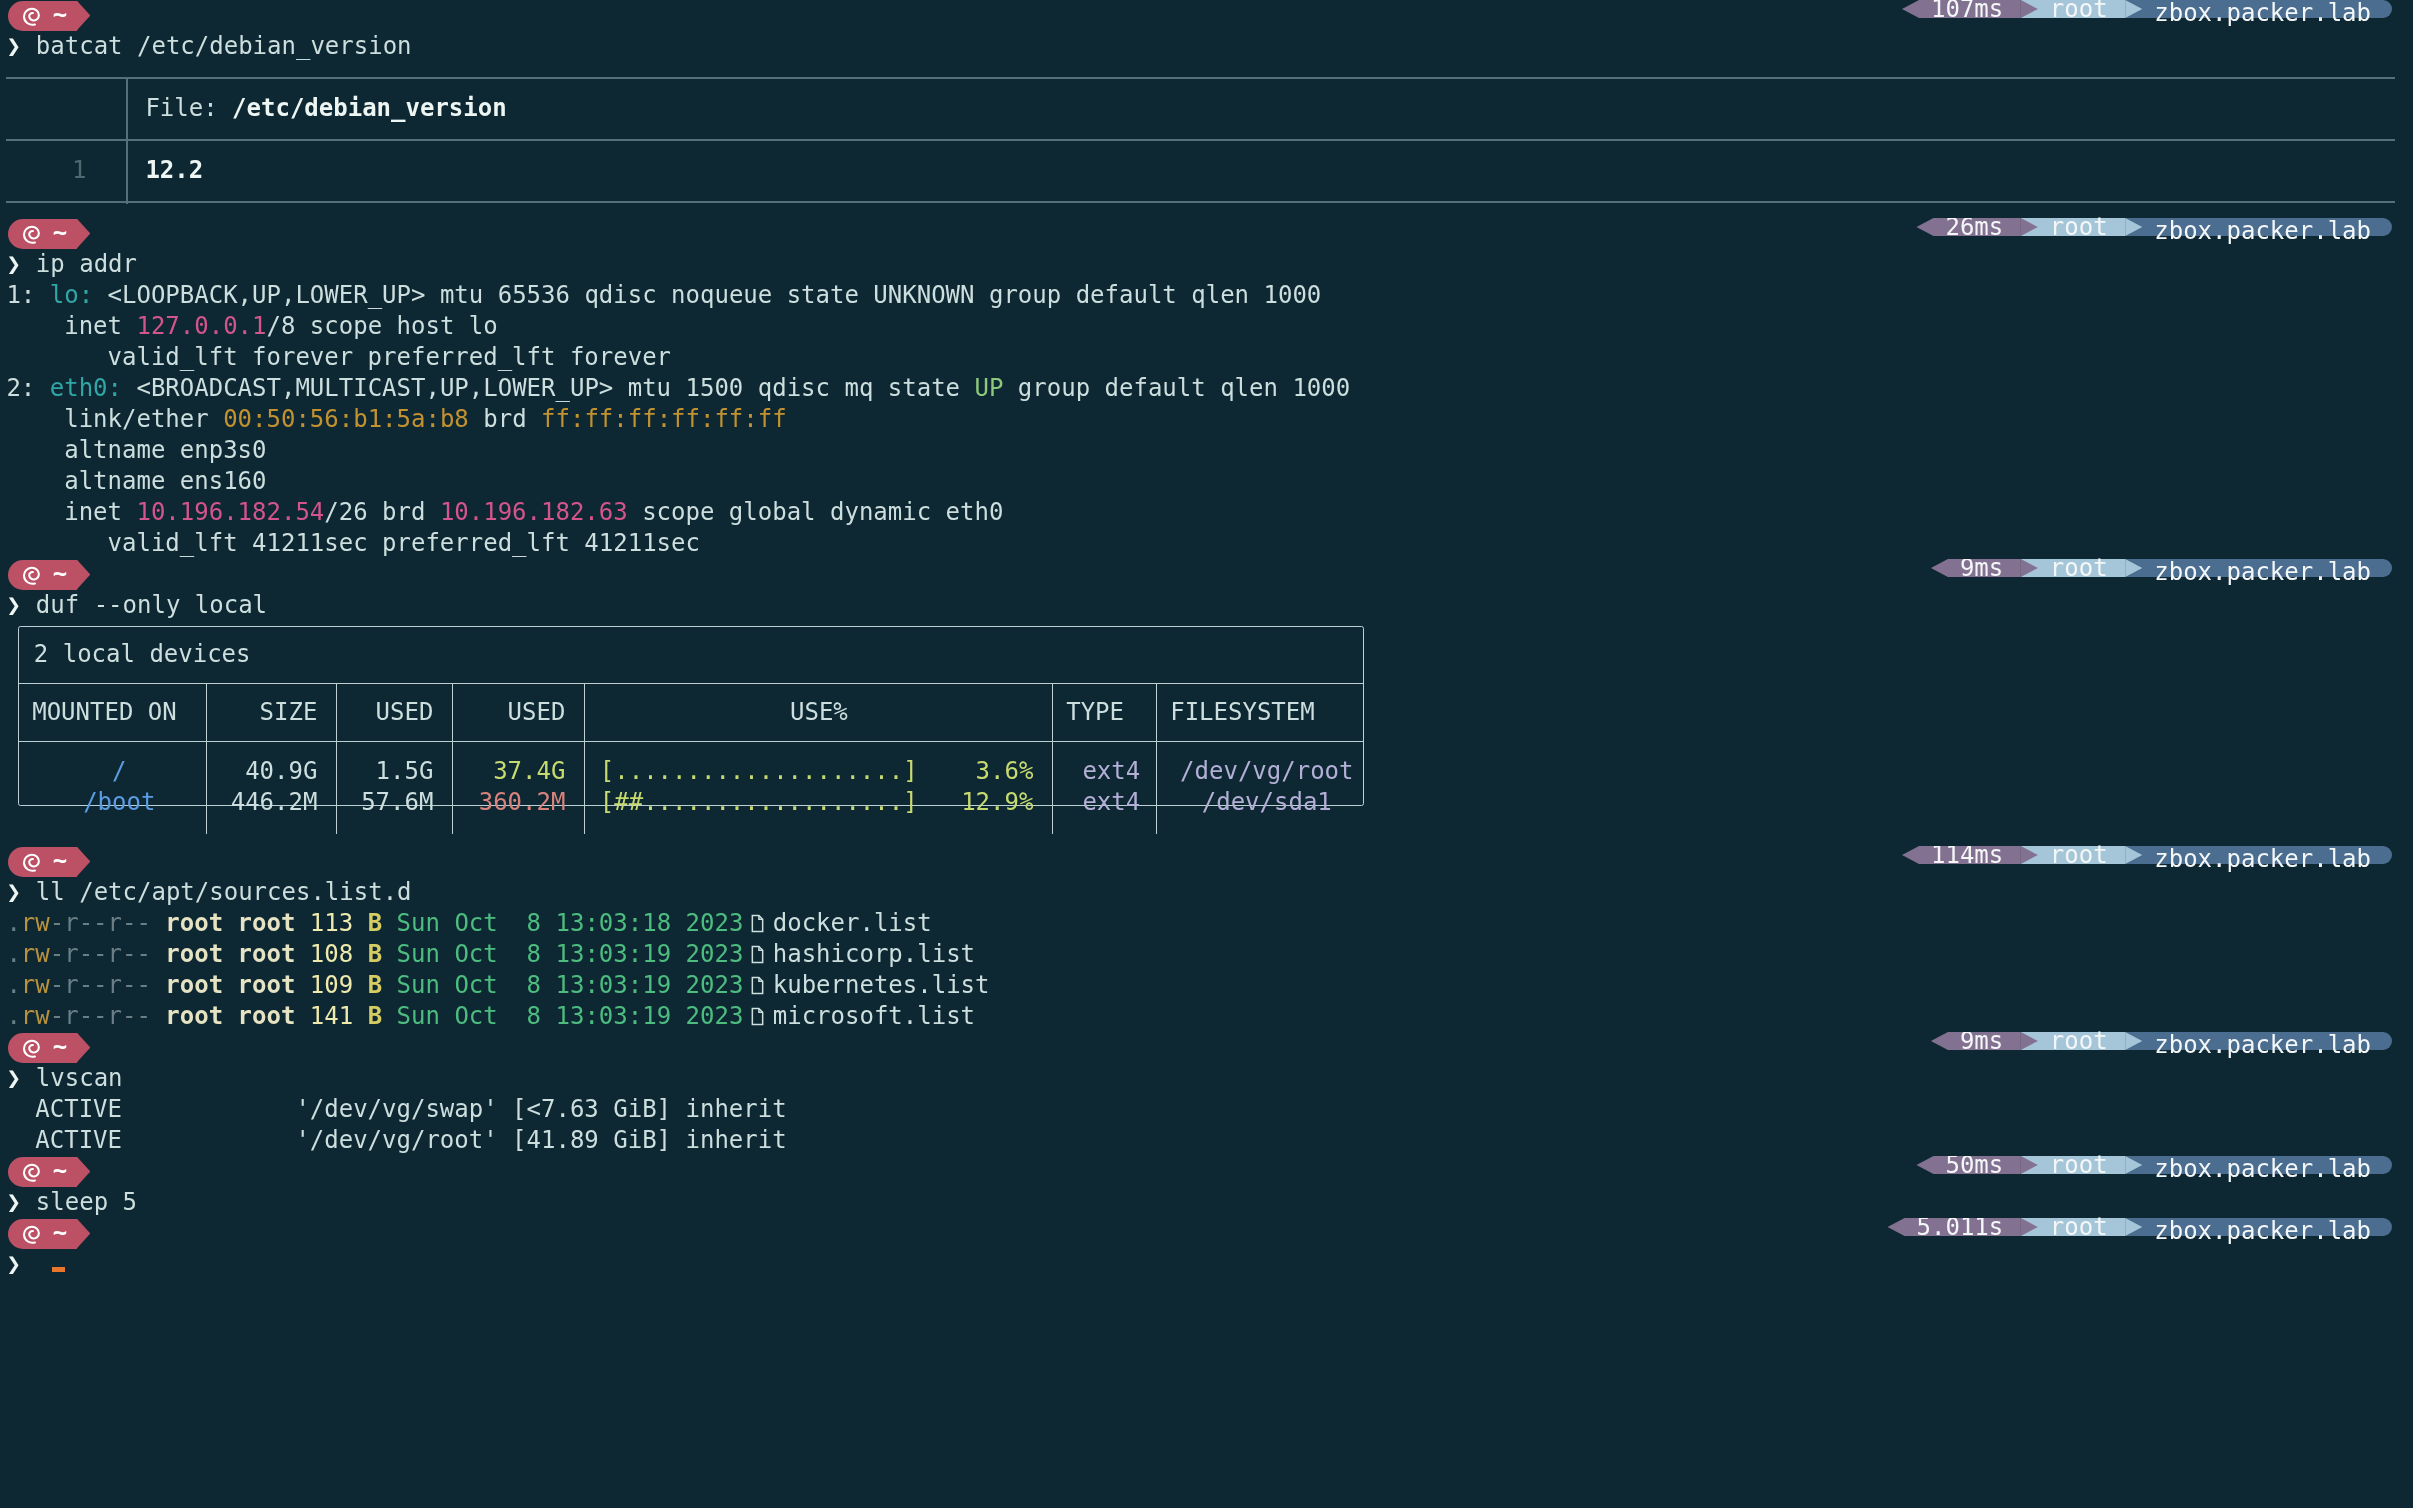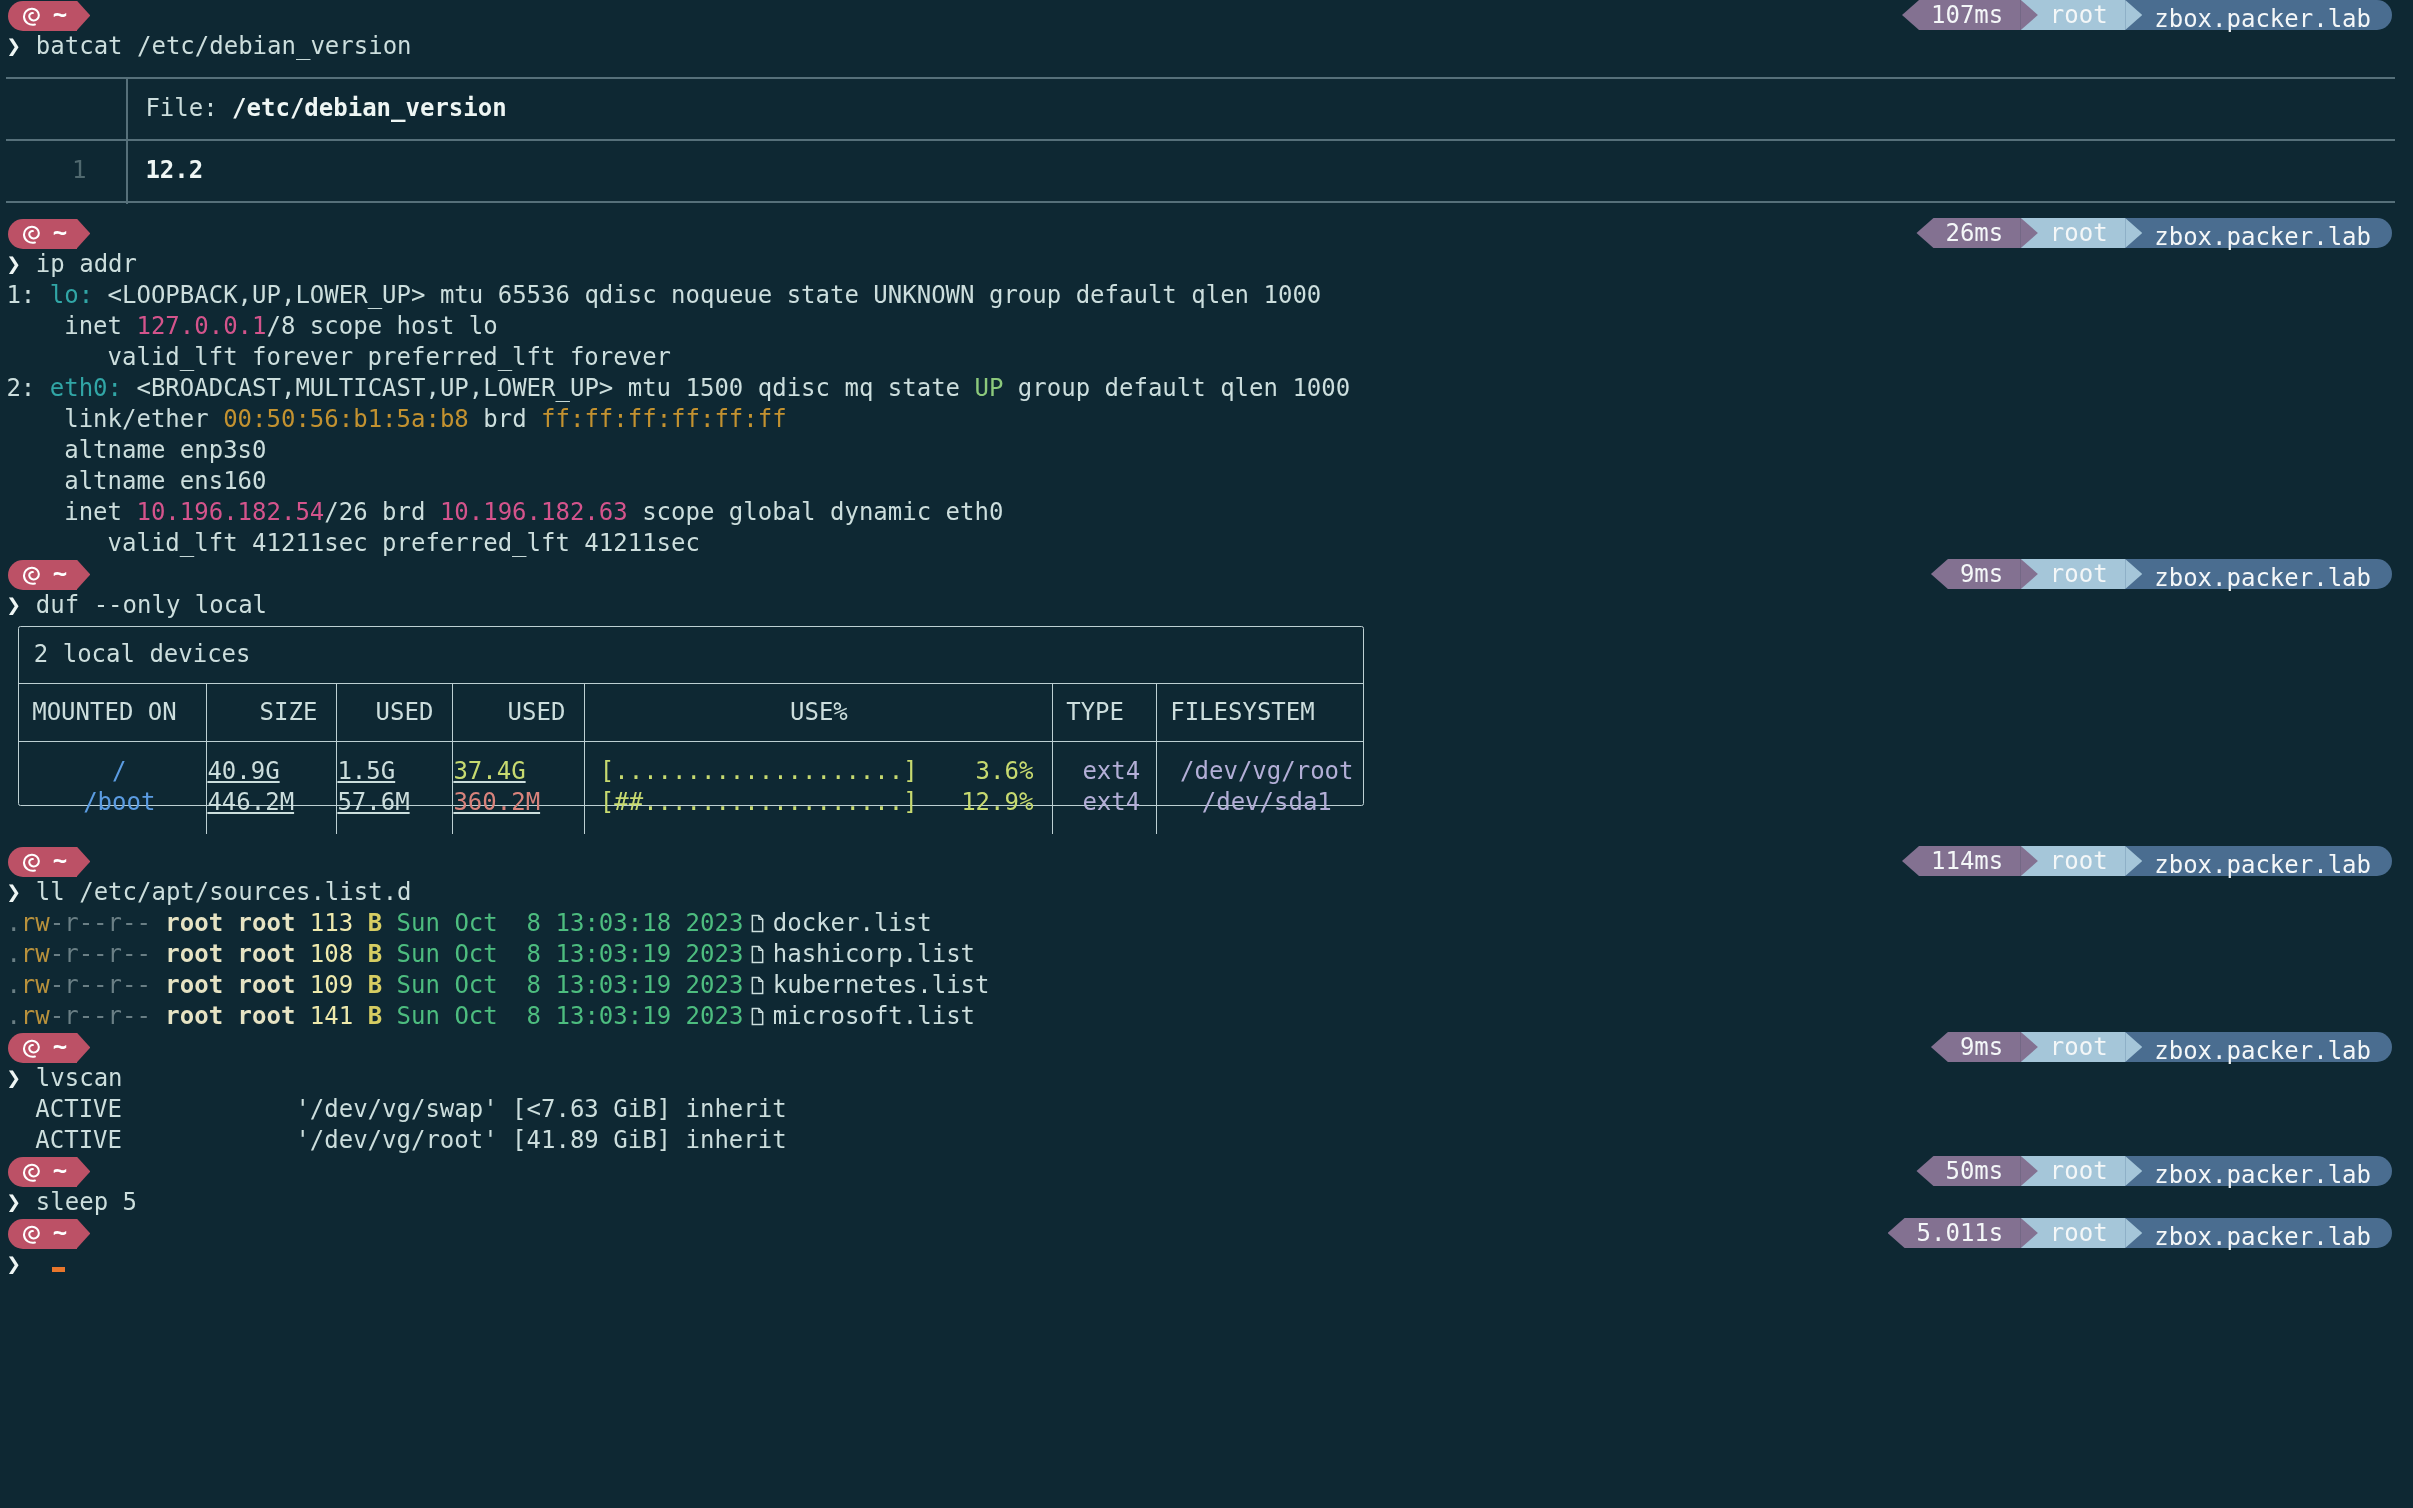--- a/index.html
+++ b/index.html
@@ -14,21 +14,21 @@
   .c-salmon{color:#d8837c} .c-lavender{color:#b3afd7} .c-blue{color:#5b9ce2}
   .c-permgold{color:#b8913c} .c-permdim{color:#6a7f85} .c-cream{color:#e6e3c3}
   .c-sizenum{color:#eee9ac} .c-sizeunit{color:#d6cd62}
 
   
   .prompt-row { position:relative; height:31px; display:flex; align-items:center; }
   .pill-wrap { display:flex; align-items:center; height:30px; margin-left:1.6px; }
   .pill { display:flex; align-items:center; height:30px; background:#bc5166; border-radius:15px 0 0 15px; padding:0 9.6px 0 12.8px; color:#ffffff; }
   .pill-tip { width:13.6px; height:30px; background:#bc5166; clip-path:polygon(0 0,100% 50%,0 100%); }
   .pill .dir { margin-left:10.4px; font-weight:bold; }
-  .badge { position:absolute; right:21px; top:0; display:flex; height:30px; color:#f4f7f8; }
+  .badge { position:absolute; right:21px; top:0; display:flex; height:18px; color:#f4f7f8; }
   .seg { display:flex; align-items:center; height:100%; white-space:pre; }
   .seg-time { background:#837191; clip-path:polygon(0 50%,17px 0,100% 0,100% 100%,17px 100%); padding:0 17.6px 0 29px; }
   .seg-user { background:#a5c6d9; padding:0 17.6px 0 29px; position:relative; }
   .seg-user::before { content:""; position:absolute; left:0; top:0; width:17px; height:100%; background:#837191; clip-path:polygon(0 0,100% 50%,0 100%); }
   .seg-host { background:#4a6d90; padding:8px 21px 0 29px; border-radius:0 15px 15px 0; position:relative; }
   .seg-host::before { content:""; position:absolute; left:0; top:0; width:17px; height:100%; background:#a5c6d9; clip-path:polygon(0 0,100% 50%,0 100%); }
 
   .arrow { color:#eef6f4; font-weight:bold; margin-right:15px; }
 
   
@@ -44,21 +44,21 @@
   .duf { width:1346px; height:180px; border:1.6px solid #bdd0d3; border-radius:2.4px; }
   .duf-title { height:57px; border-bottom:1.6px solid #bdd0d3; display:flex; align-items:center; padding-left:14.4px; white-space:pre; }
   .duf-head, .duf-body { display:grid; grid-template-columns:188px 130px 116px 132px 468px 104px 1fr; }
   .duf-head { height:58px; border-bottom:1.6px solid #bdd0d3; }
   .duf-head > div { display:flex; align-items:center; border-right:1.6px solid #bdd0d3; white-space:pre; }
   .duf-head > div:last-child { border-right:none; }
   .duf-body { height:92px; }
   .duf-body > div { border-right:1.6px solid #bdd0d3; padding-top:14.4px; }
   .duf-body > div:last-child { border-right:none; }
   .dline { height:31px; white-space:pre; }
-  .al { padding-left:12.8px;text-align:center; } .ar { padding-right:19px;text-decoration:underline; }
+  .al { padding-left:12.8px;text-align:center; } .ar { text-align:right; padding-right:19px; }
   .ac { justify-content:center; } .ahr { justify-content:flex-end; padding-right:19px; }
   .barline { display:flex; justify-content:space-between; padding:0 19px 0 14.4px; }
 
   .ll-icon { display:inline-block; vertical-align:-2.4px; margin:0 8px 0 6.4px; }
   .cursor { display:inline-block; width:13.6px; height:4.8px; background:#e8762c; margin-left:16px; }
 </style>
 </head>
 <body>
 
 <div class="term">

